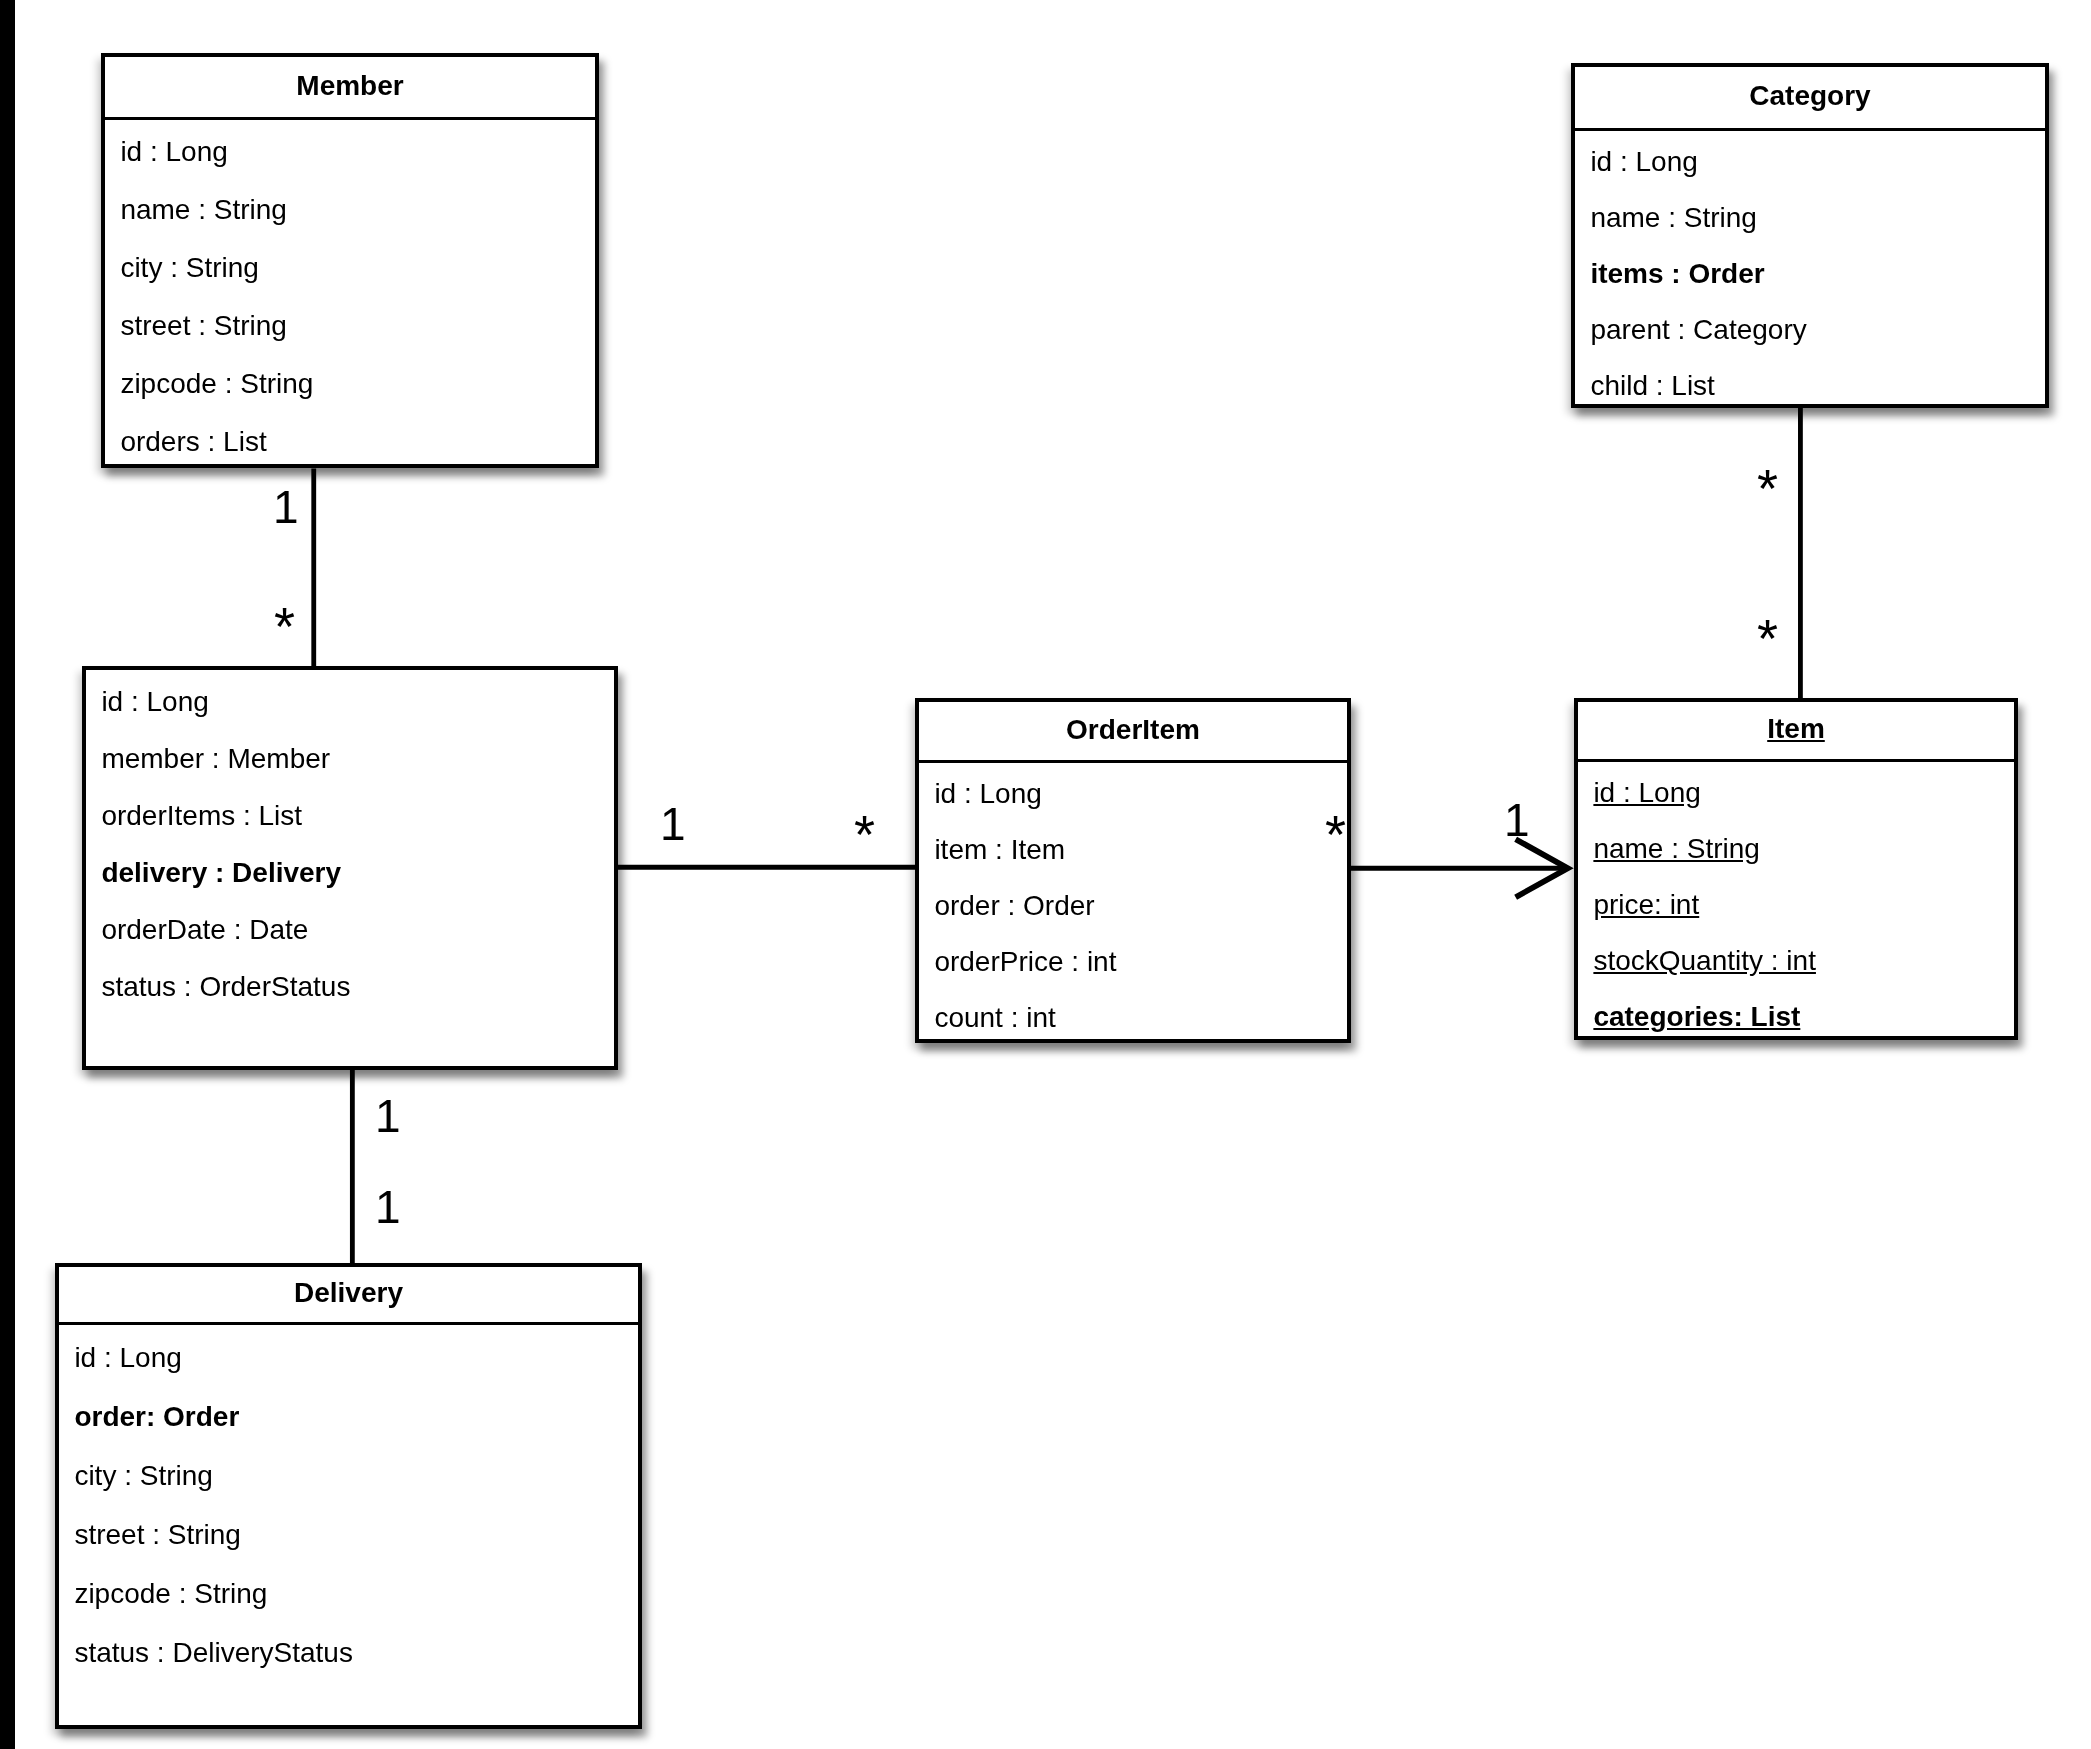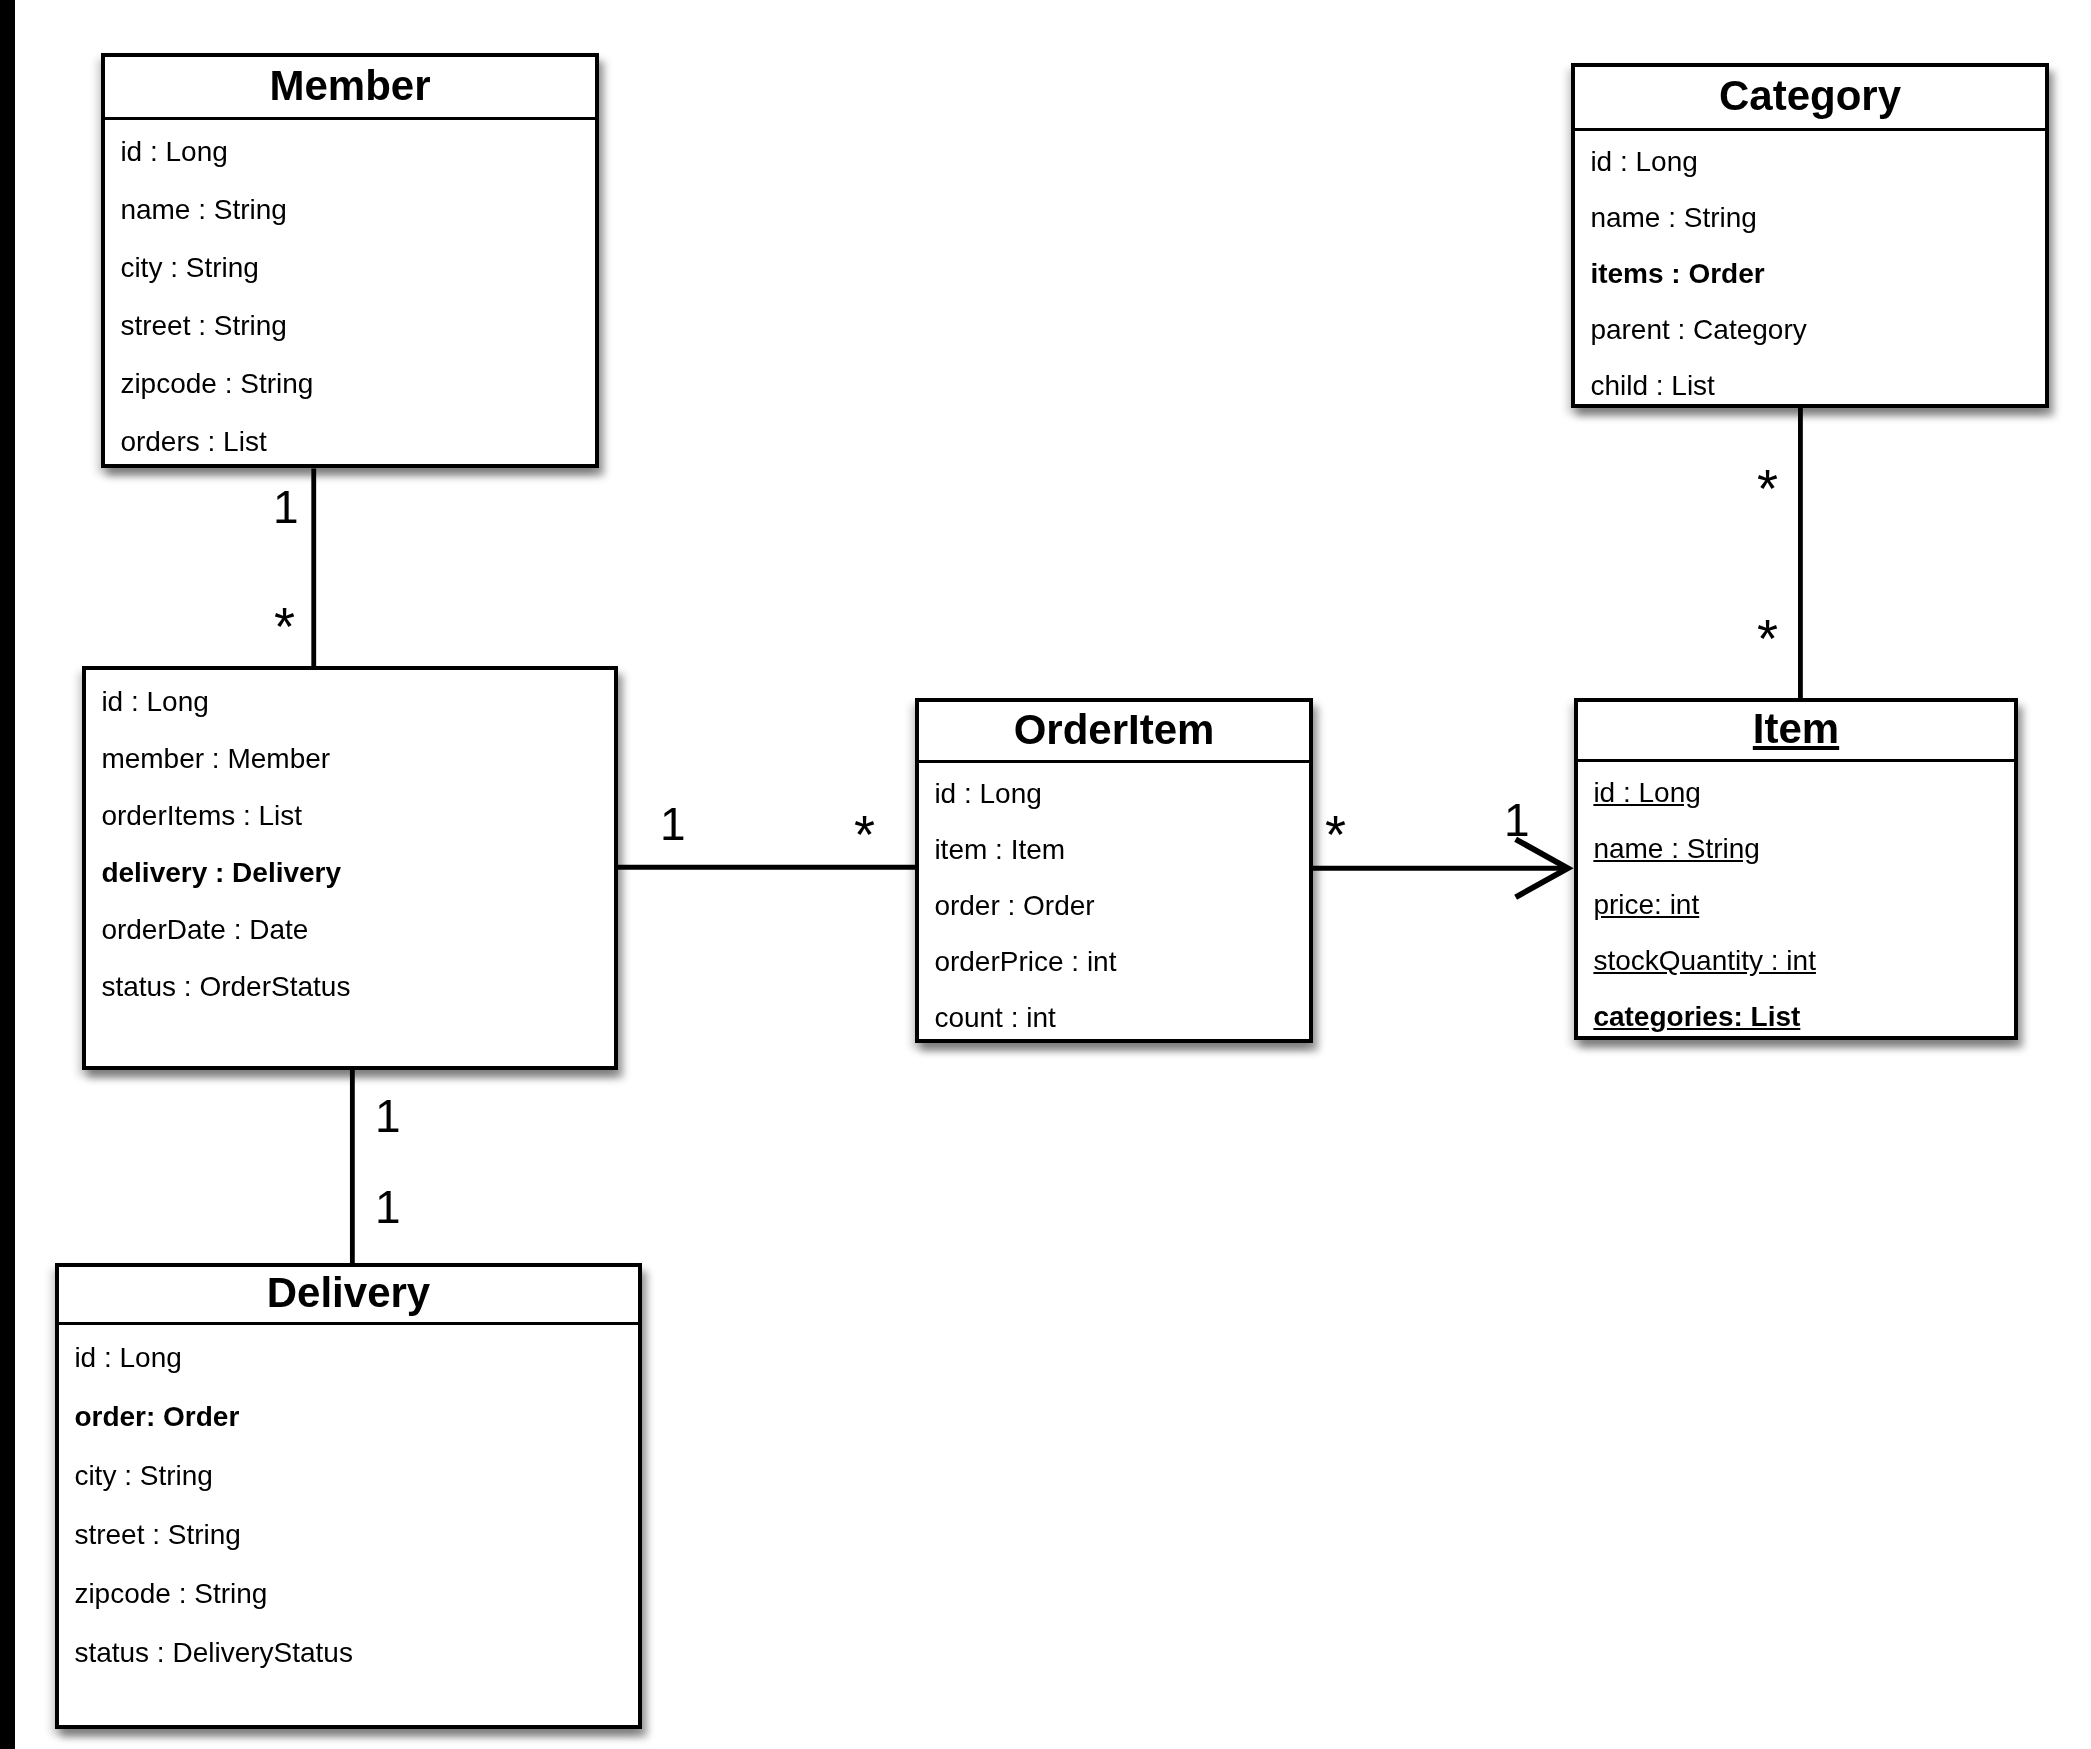--- a/index.html
+++ b/index.html
@@ -32,42 +32,42 @@
     background: #ffffff;
     border: 4.8px solid #000000;
     box-shadow: 4.8px 7.7px 7.7px rgba(0,0,0,0.40), -3.9px 5.8px 7.7px rgba(0,0,0,0.18);
   }
   .uml-title {
     box-sizing: border-box;
     height: var(--th, 60px);
     line-height: calc(var(--th, 60px) - 5.8px);
     border-bottom: 3.9px solid #000000;
     text-align: center;
-    font-size: 42px;
+    font-size: 28px;
     font-weight: 700;
     color: #000000;
     white-space: nowrap;
   }
   .uml-attrs {
     padding: 2.9px 5.8px 0 15.4px;
   }
   .uml-attr {
     height: var(--row, 58px);
     line-height: var(--row, 58px);
     font-size: 28px;
     color: #000000;
     white-space: nowrap;
   }
   .uml-attr.bold { font-weight: 700; }
 
   
   #box-member    { left: 101px;  top: 53px;   width: 498px; height: 415px; --th: 63px; --row: 58px; }
   #box-category  { left: 1571px; top: 63px;   width: 478px; height: 345px; --th: 64px; --row: 56px; }
   #box-order     { left: 82px;   top: 666px;  width: 536px; height: 404px; --th: 56px; --row: 57px; }
-  #box-orderitem { left: 915px;  top: 698px;  width: 398px; height: 345px; --th: 61px; --row: 56px; }
+  #box-orderitem { left: 915px;  top: 698px;  width: 436px; height: 345px; --th: 61px; --row: 56px; }
   #box-item      { left: 1574px; top: 698px;  width: 444px; height: 342px; text-decoration: underline; --th: 60px; --row: 56px; }
   #box-delivery  { left: 55px;   top: 1263px; width: 587px; height: 466px; --th: 58px; --row: 59px; }
 
   .mult {
     position: absolute;
     font-size: 46px;
     color: #000000;
     line-height: 1;
     white-space: nowrap;
   }

